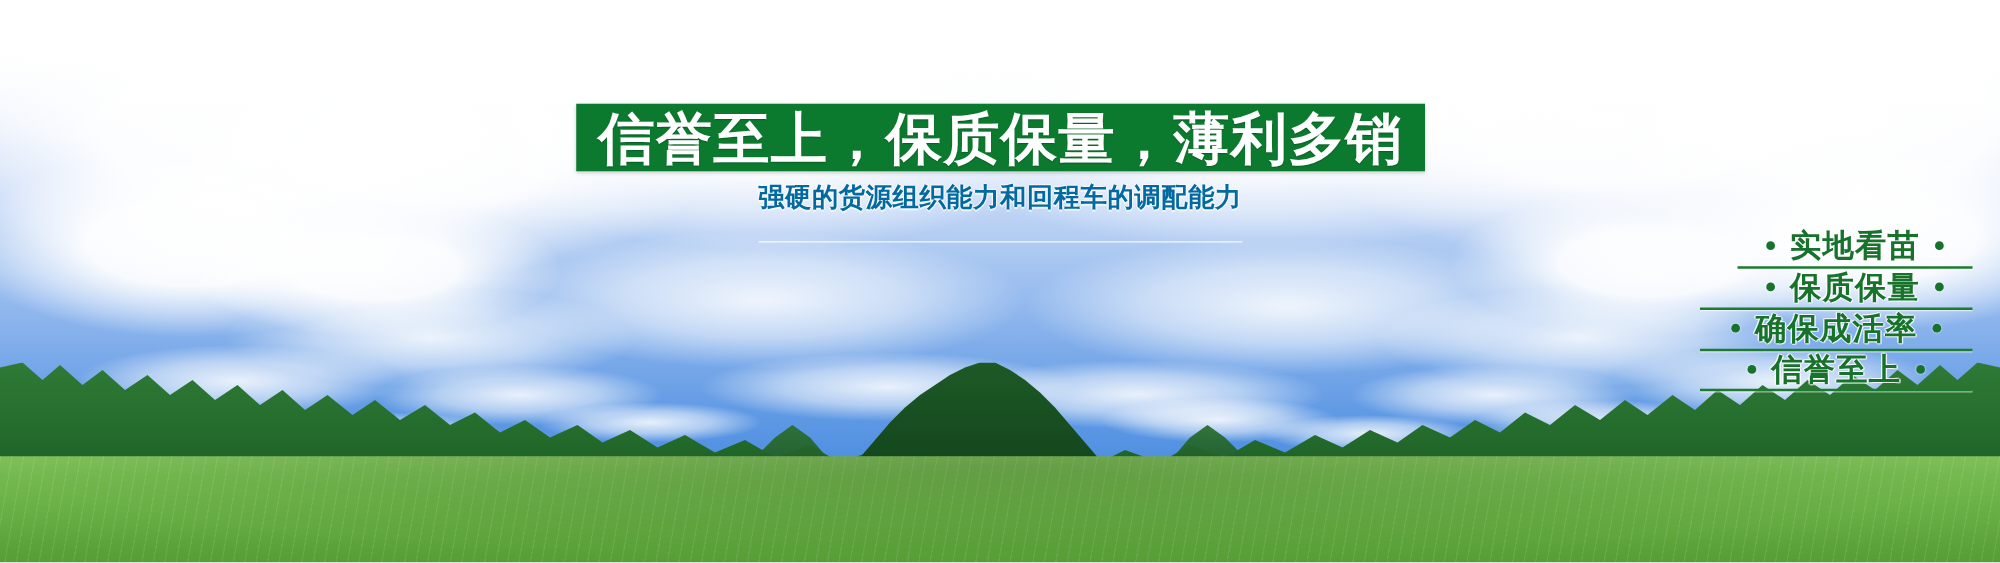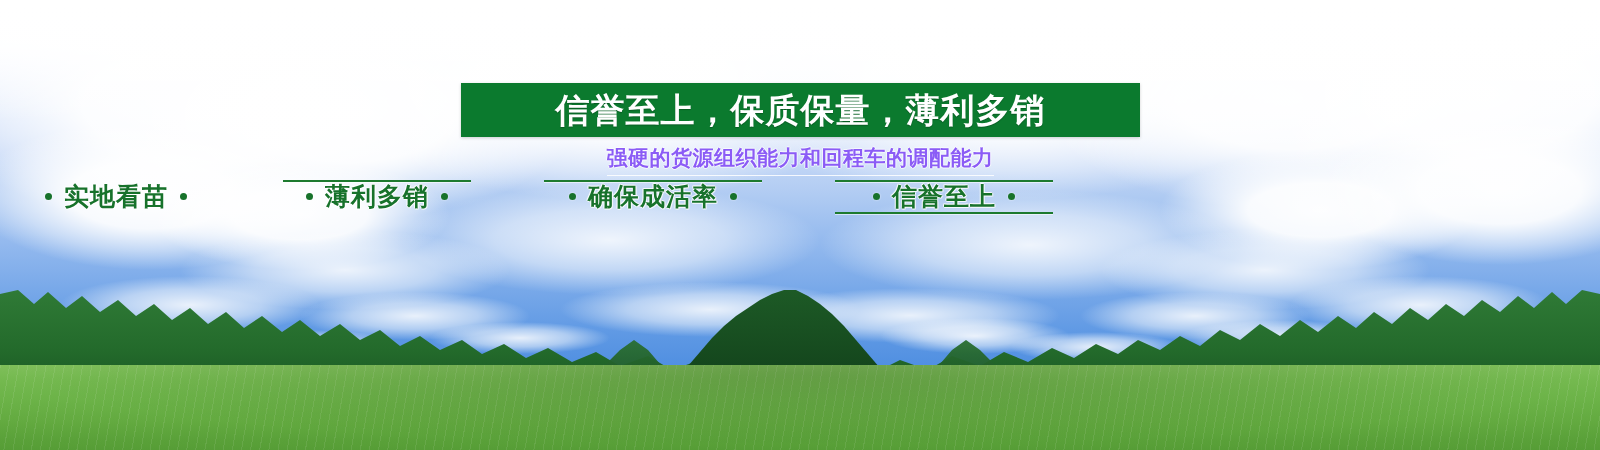--- a/index.html
+++ b/index.html
@@ -125,59 +125,58 @@
     height: 54px;
     background: #0b7a2e;
     box-shadow: 0 1px 3px rgba(0,0,0,0.18);
     display: flex;
     align-items: center;
     justify-content: center;
     pointer-events: auto;
   }
   .headline-text {
     color: #ffffff;
-    font-size: 34px;
+    font-size: 45px;
     font-weight: bold;
     letter-spacing: 1px;
     line-height: 1;
     white-space: nowrap;
     text-shadow: 0 1px 1px rgba(0,0,0,0.25);
   }
 
   .subtitle-wrap {
     position: absolute;
     left: 0; right: 0;
     top: 144px;
     text-align: center;
     pointer-events: auto;
   }
   .subtitle {
     display: inline-block;
-    color: #8b5cf6;
+    color: #0369a1;
     font-size: 21px;
     font-weight: bold;
     letter-spacing: 0.5px;
-    padding-bottom: 3px;
+    padding-bottom: 21px;
     border-bottom: 1px solid rgba(255,255,255,0.85);
     text-shadow:
       1px 0 0 rgba(255,255,255,0.65),
       -1px 0 0 rgba(255,255,255,0.65),
       0 1px 0 rgba(255,255,255,0.65),
       0 -1px 0 rgba(255,255,255,0.65);
   }
 
   .feature-list {
     position: absolute;
     left: 0; right: 0;
     top: 180px;
     display: flex;
-    flex-direction: row;
+    flex-direction: column;
     align-items: flex-end;
     pointer-events: auto;
-    gap: 29px;
   }
   .feature-row {
     position: relative;
     display: flex;
     align-items: center;
     justify-content: center;
     height: 33px;
     width: 232px;
   }
   .feature-row + .feature-row::before {
@@ -363,21 +362,21 @@
     <div class="feature-list">
 
       <div class="feature-row">
         <span class="dot"></span>
         <span class="feature-label">实地看苗</span>
         <span class="dot"></span>
       </div>
 
       <div class="feature-row">
         <span class="dot"></span>
-        <span class="feature-label">薄利多销</span>
+        <span class="feature-label">保质保量</span>
         <span class="dot"></span>
       </div>
 
 
       <div class="feature-row wide">
         <span class="dot"></span>
         <span class="feature-label">确保成活率</span>
         <span class="dot"></span>
       </div>
 

